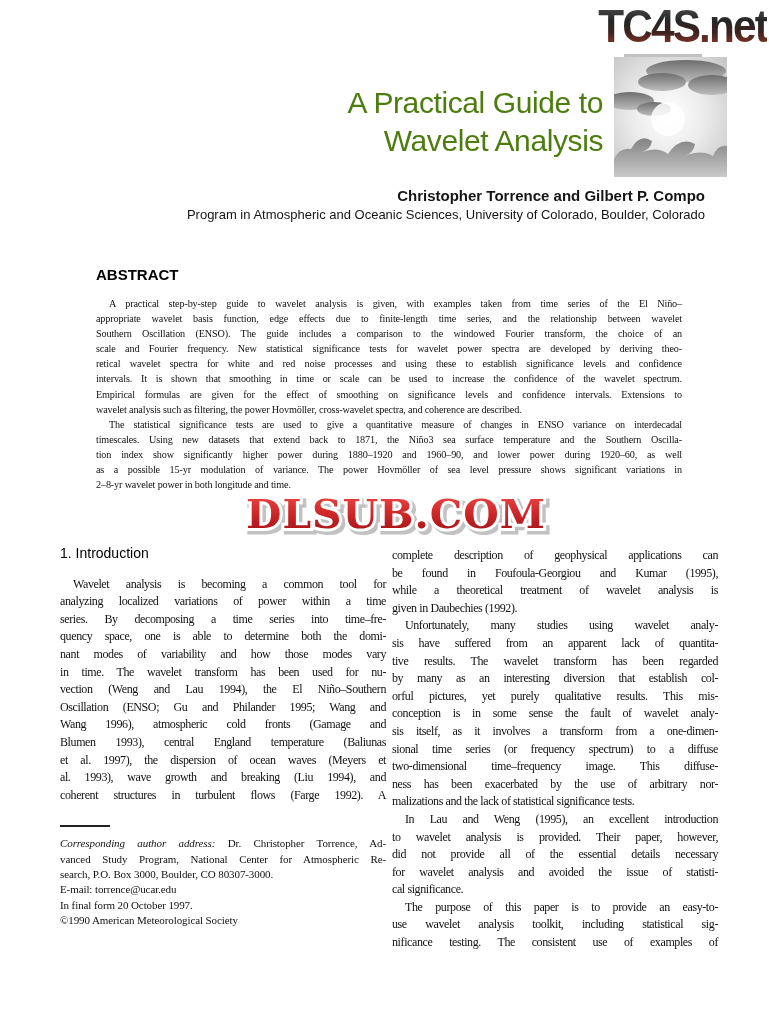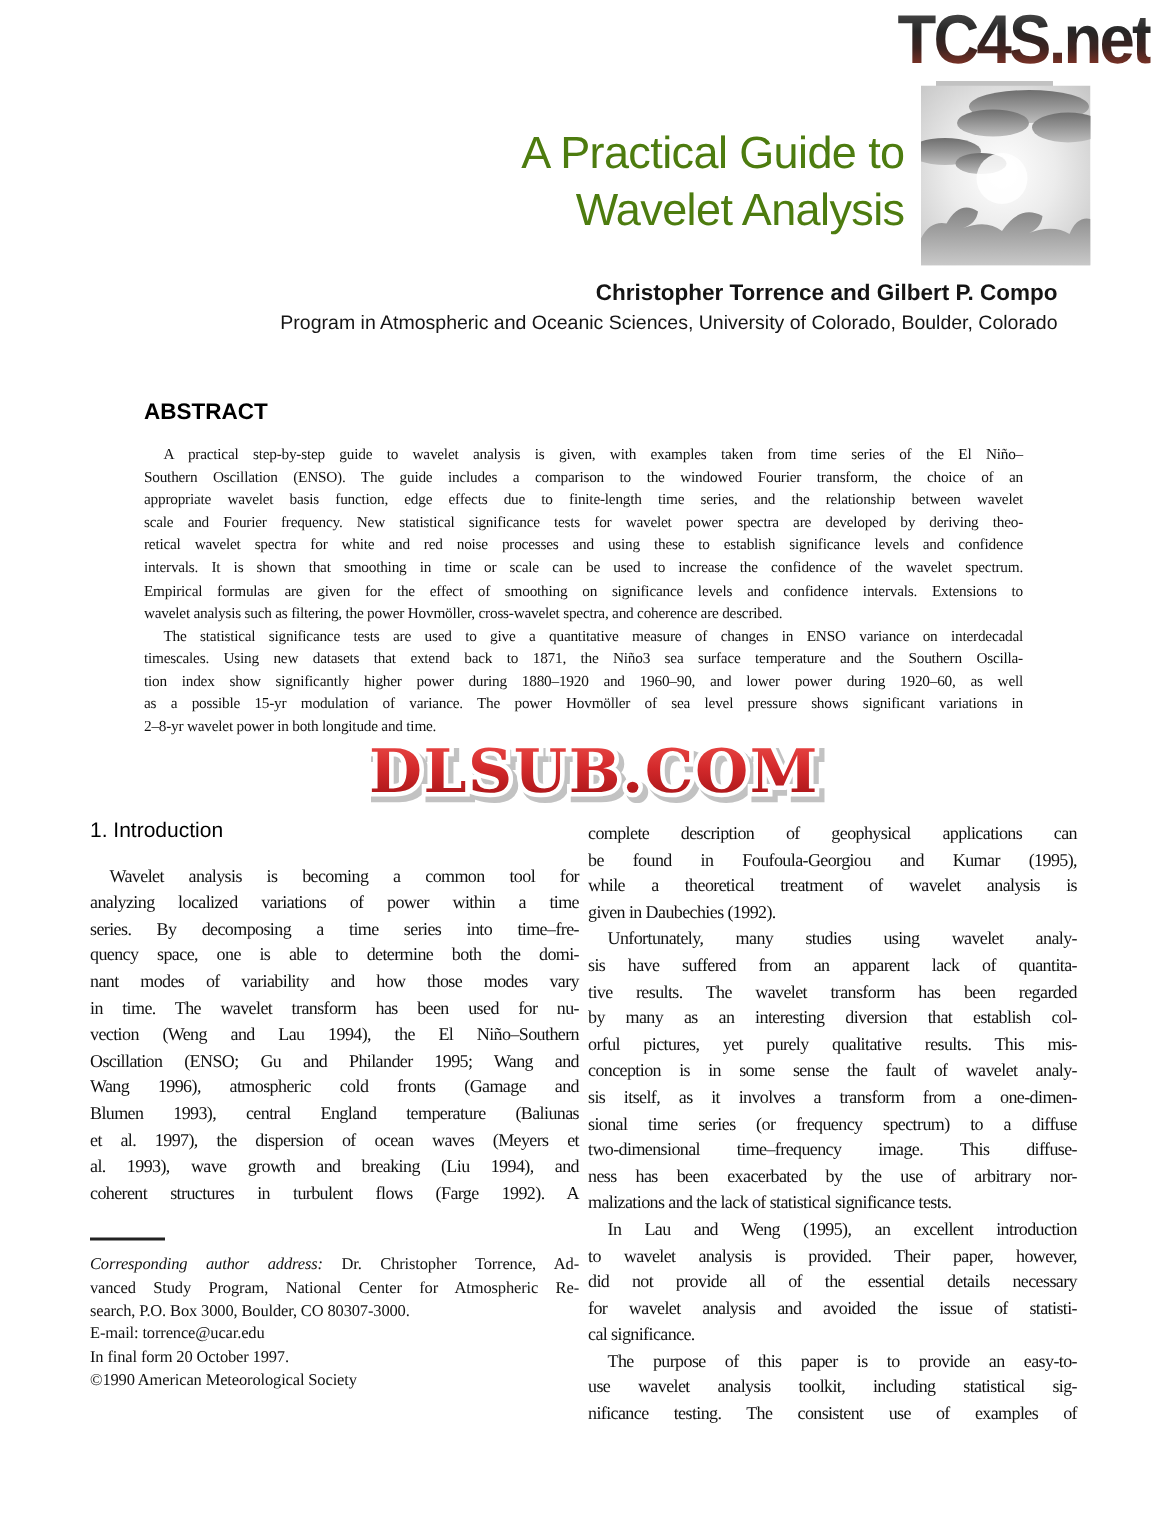--- a/index.html
+++ b/index.html
@@ -108,22 +108,22 @@
   <div class="byline">
     <div class="authors">Christopher Torrence and Gilbert P. Compo</div>
     <div class="affiliation">Program in Atmospheric and Oceanic Sciences, University of Colorado, Boulder, Colorado</div>
   </div>
 
   <div class="abstract">
     <div class="abstract-head">ABSTRACT</div>
     <div class="abstract-body">
       <div class="para">
           <div class="jline indent">A practical step-by-step guide to wavelet analysis is given, with examples taken from time series of the El Niño–</div>
+          <div class="jline">appropriate wavelet basis function, edge effects due to finite-length time series, and the relationship between wavelet</div>
           <div class="jline">Southern Oscillation (ENSO). The guide includes a comparison to the windowed Fourier transform, the choice of an</div>
-          <div class="jline">appropriate wavelet basis function, edge effects due to finite-length time series, and the relationship between wavelet</div>
           <div class="jline">scale and Fourier frequency. New statistical significance tests for wavelet power spectra are developed by deriving theo-</div>
           <div class="jline">retical wavelet spectra for white and red noise processes and using these to establish significance levels and confidence</div>
           <div class="jline">intervals. It is shown that smoothing in time or scale can be used to increase the confidence of the wavelet spectrum.</div>
           <div class="jline">Empirical formulas are given for the effect of smoothing on significance levels and confidence intervals. Extensions to</div>
           <div class="jline left">wavelet analysis such as filtering, the power Hovmöller, cross-wavelet spectra, and coherence are described.</div>
         </div>
       <div class="para">
           <div class="jline indent">The statistical significance tests are used to give a quantitative measure of changes in ENSO variance on interdecadal</div>
           <div class="jline">timescales. Using new datasets that extend back to 1871, the Niño3 sea surface temperature and the Southern Oscilla-</div>
           <div class="jline">tion index show significantly higher power during 1880–1920 and 1960–90, and lower power during 1920–60, as well</div>

